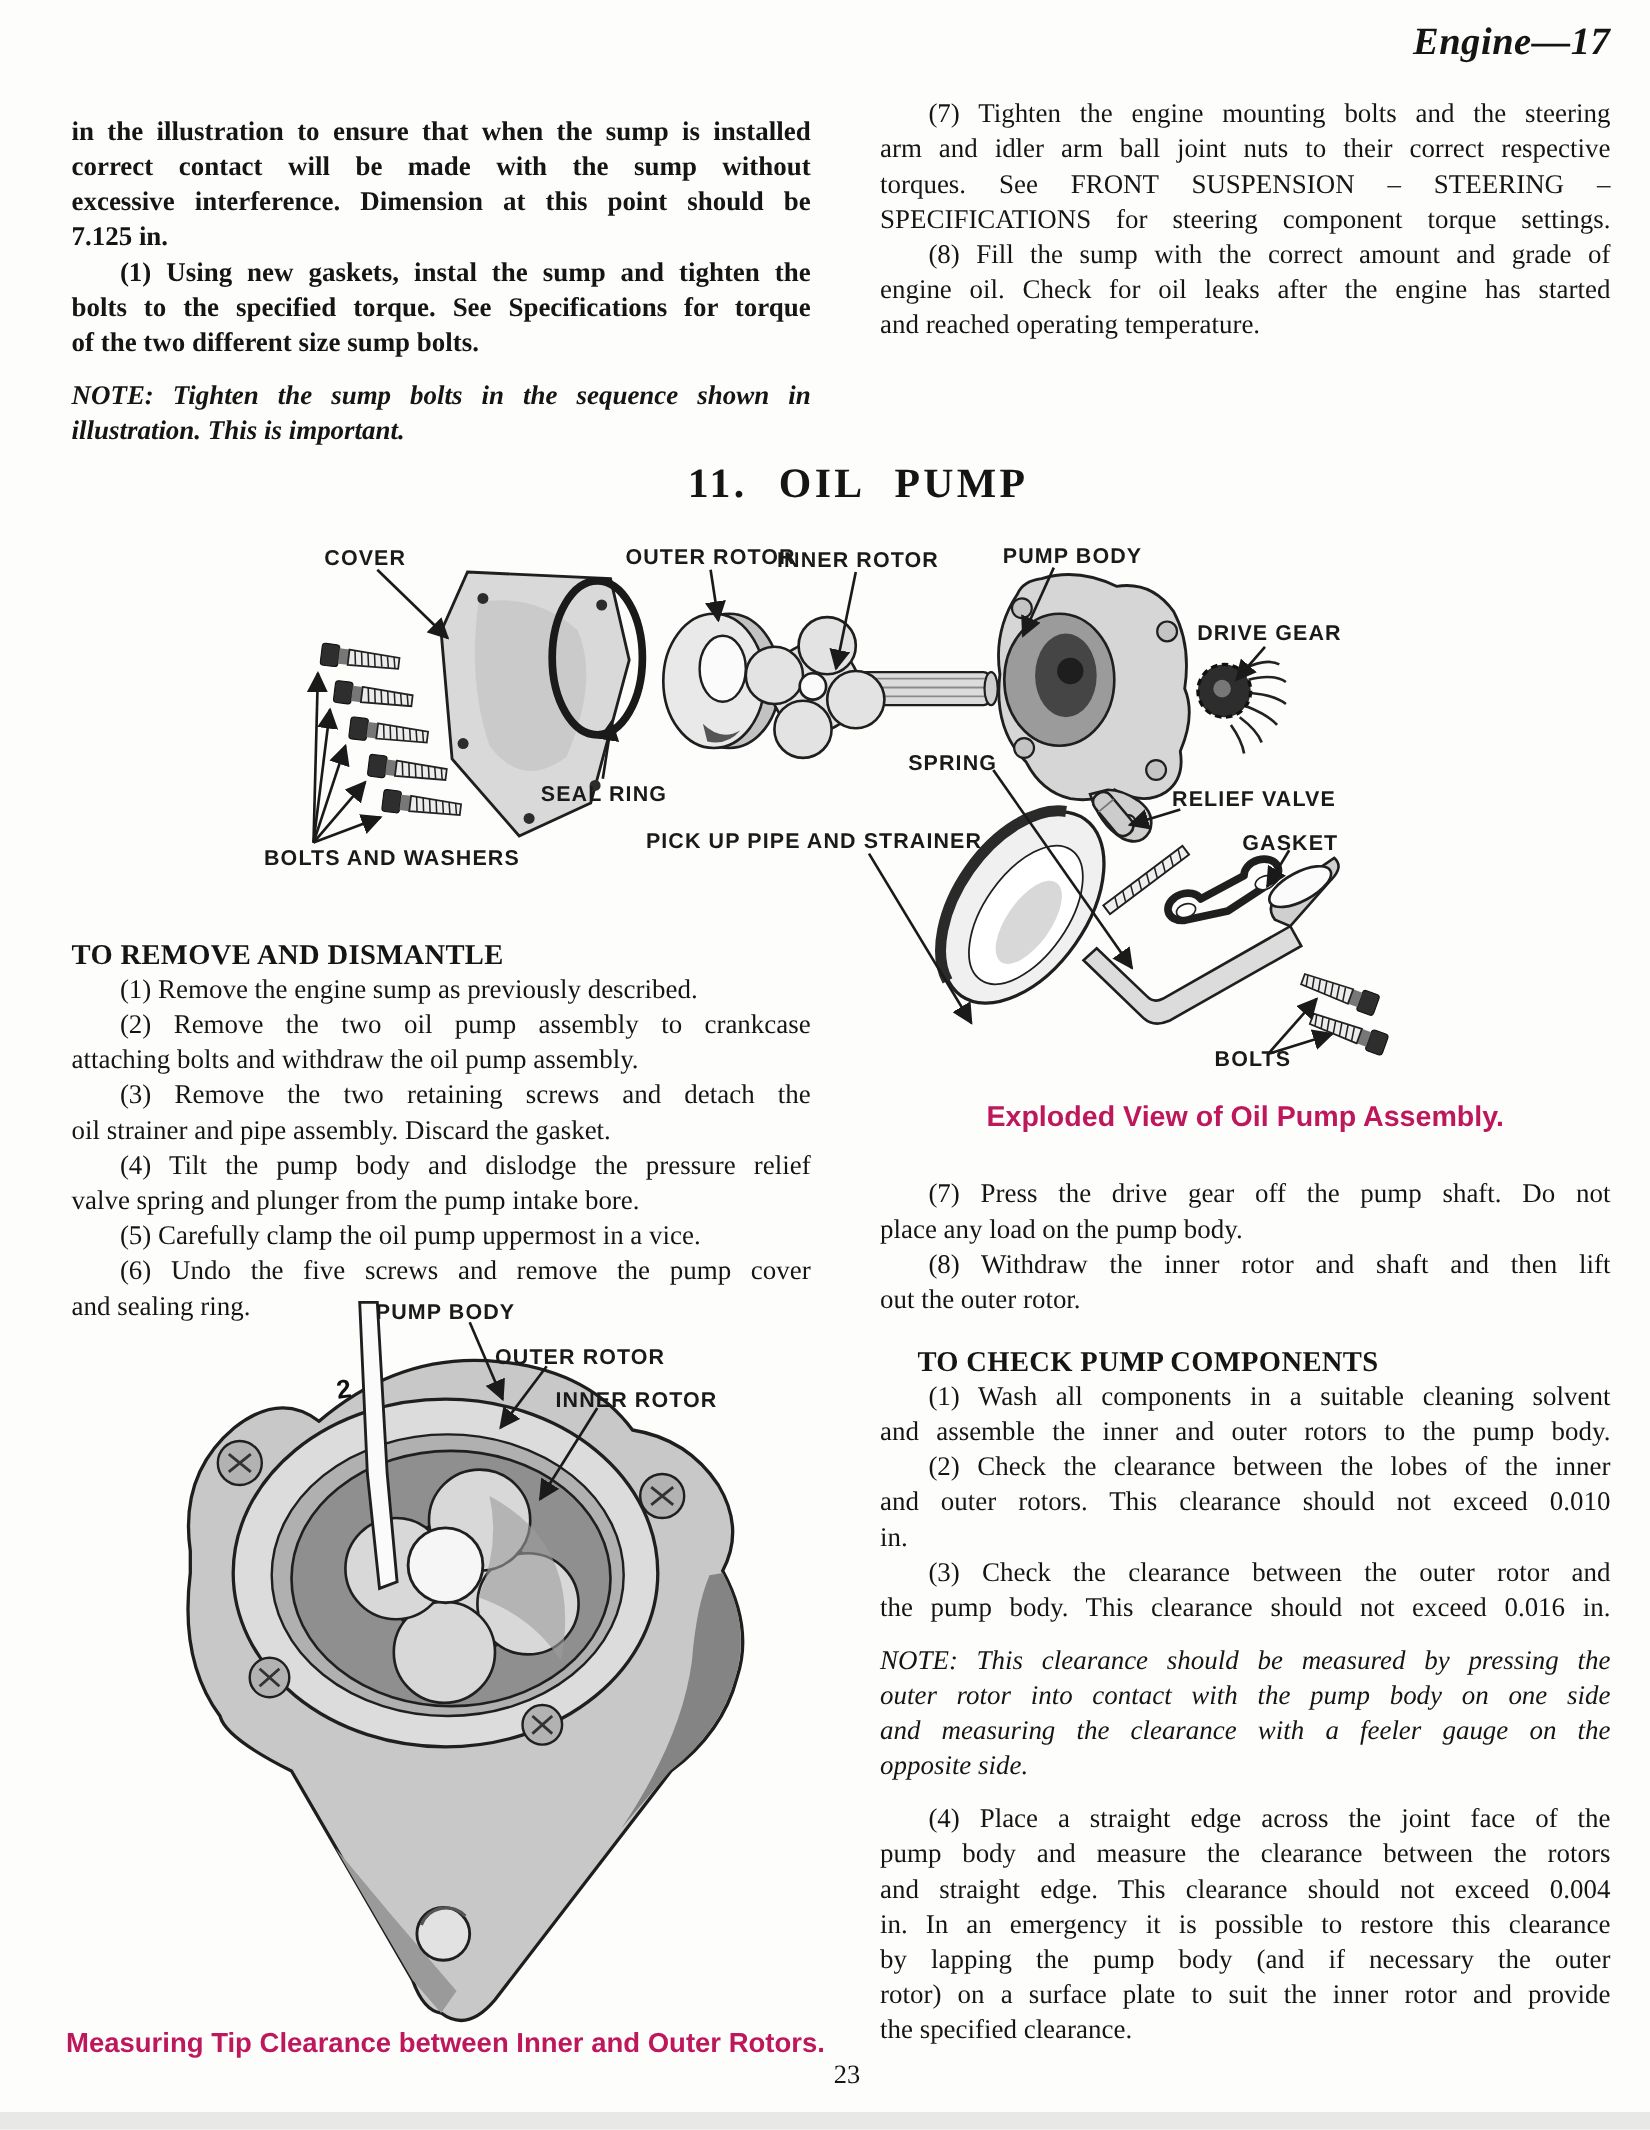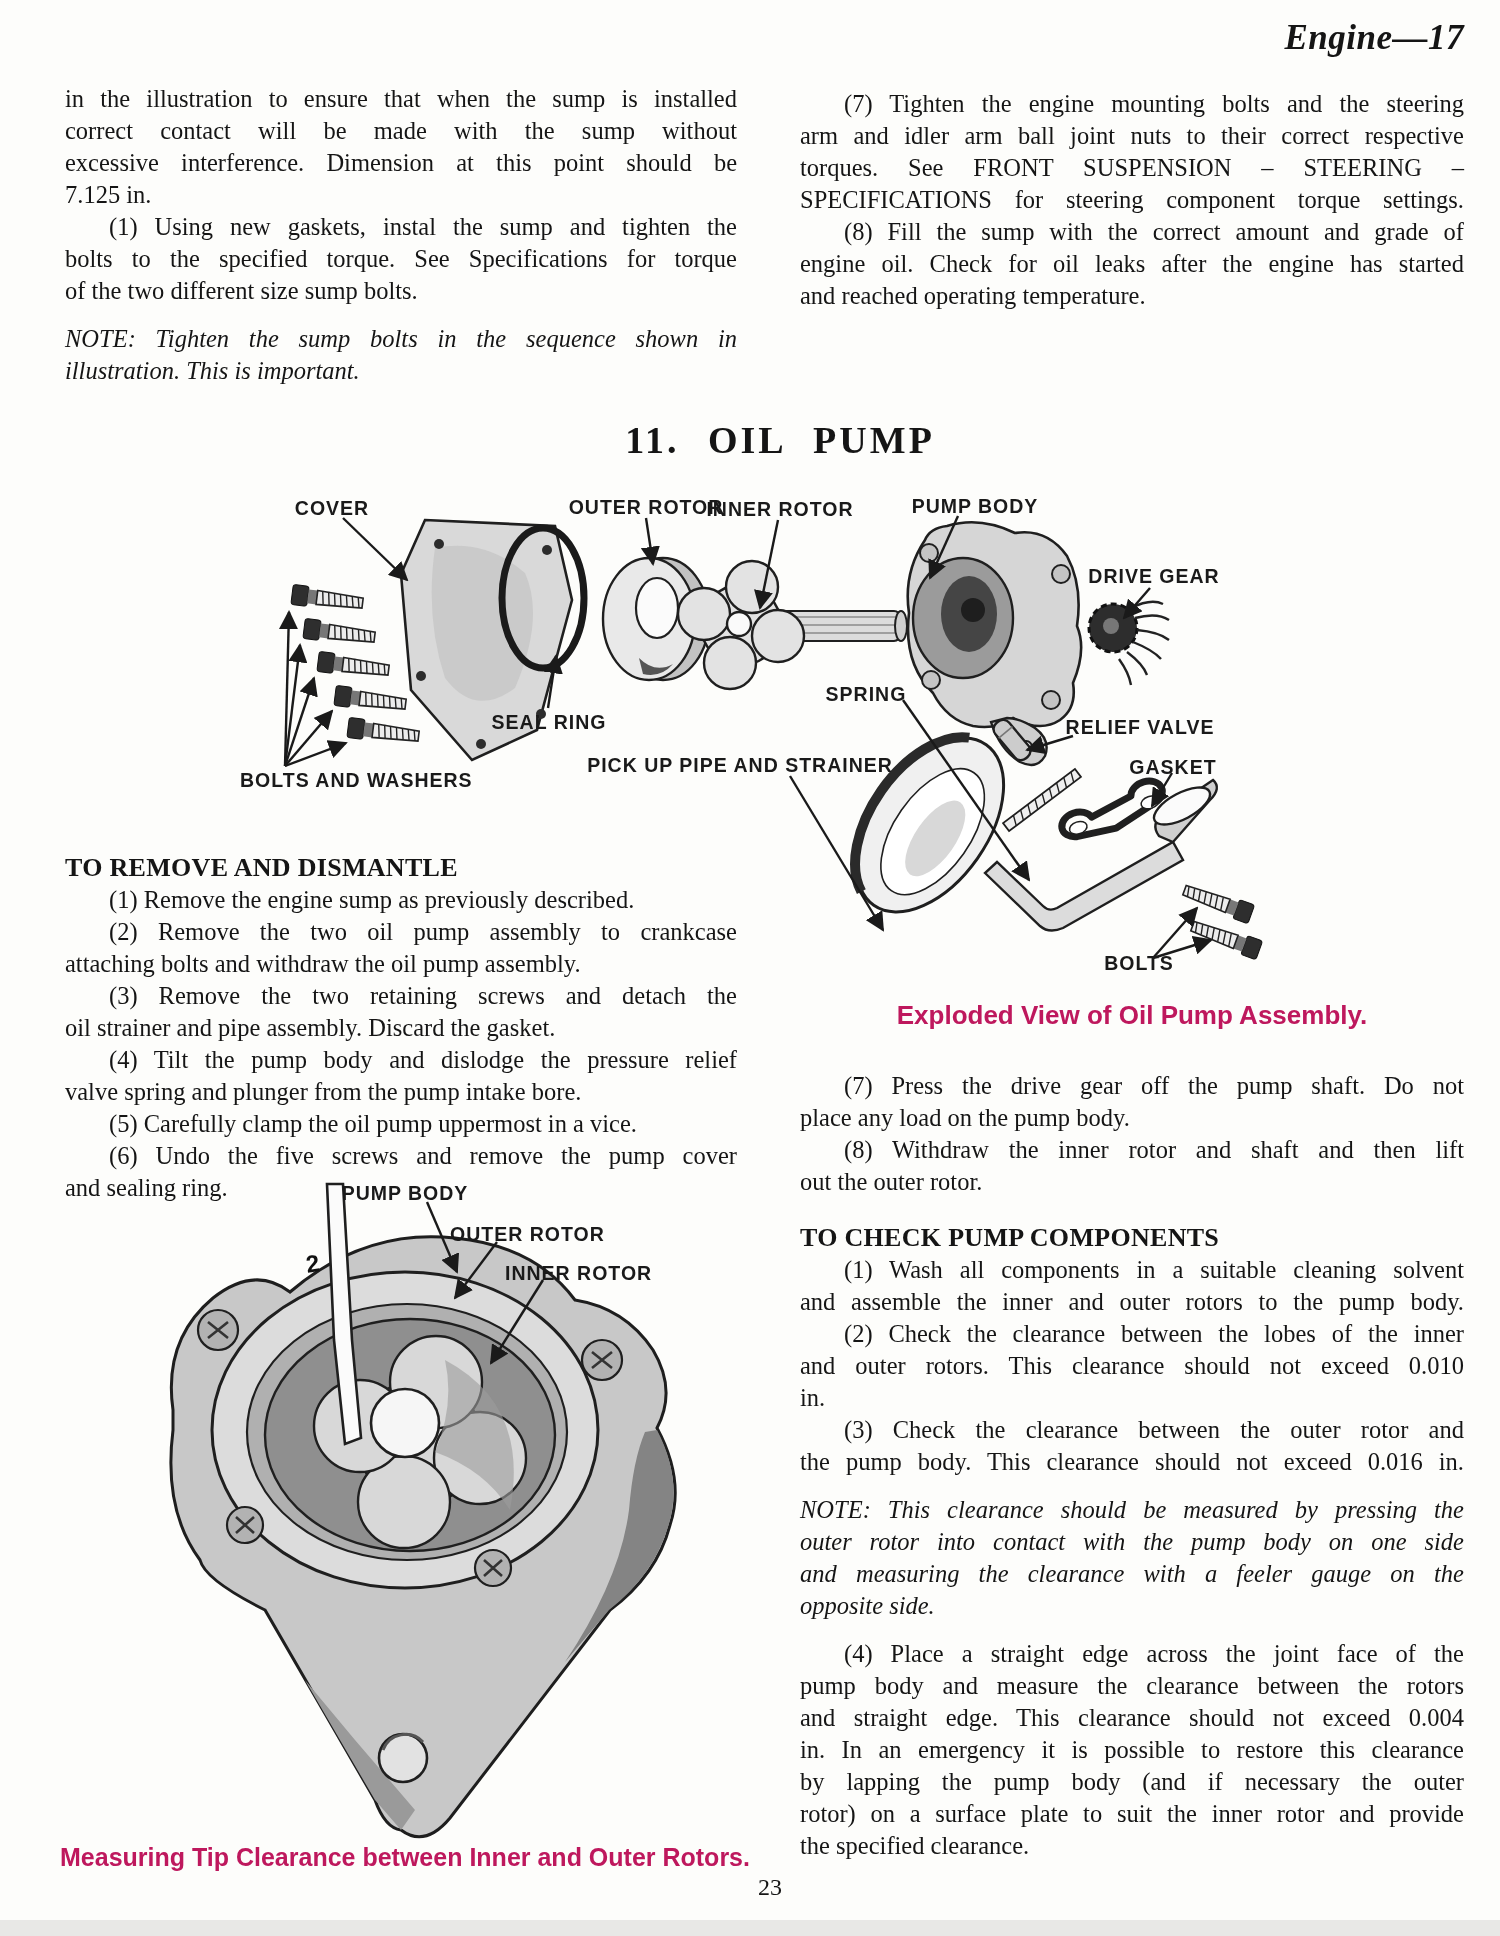--- a/index.html
+++ b/index.html
@@ -12,21 +12,21 @@
     color:#151515;
   }
   
   .colblock{position:absolute;font-size:24.5px;line-height:32px;}
   .line{white-space:nowrap;text-align:justify;text-align-last:justify;}
   .line.last{text-align-last:left;}
   .line.indent{text-indent:44px;}
   .line.italic{font-style:italic;}
   .para{margin:0;}
   .para.gap-top{margin-top:16px;}
-  .para.gap-top-lg{margin-top:24px;}
+  .para.gap-top-lg{margin-top:24px;margin-left:34px;}
   .subheading{
     font-weight:bold;font-size:26px;line-height:32px;
     letter-spacing:0.3px;white-space:nowrap;
   }
   .section-heading{
     position:absolute;font-weight:bold;font-size:38px;
     letter-spacing:3px;word-spacing:16px;text-align:center;
     white-space:nowrap;
   }
   .page-header{
@@ -54,21 +54,21 @@
   }
   svg{position:absolute;}
 </style>
 </head>
 <body>
 
 <div class="page">
 
   <div class="page-header" style="left:1000px;top:18px;width:464px;">Engine—17</div>
 
-  <div class="colblock" style="left:65px;top:83px;width:672px;">
+  <div class="colblock" style="left:65px;top:104px;width:672px;font-weight:bold;">
     <div class="para">
         <div class="line">in the illustration to ensure that when the sump is installed</div>
         <div class="line">correct contact will be made with the sump without</div>
         <div class="line">excessive interference. Dimension at this point should be</div>
         <div class="line last">7.125 in.</div>
       </div>
     <div class="para">
         <div class="line indent">(1) Using new gaskets, instal the sump and tighten the</div>
         <div class="line">bolts to the specified torque. See Specifications for torque</div>
         <div class="line last">of the two different size sump bolts.</div>

